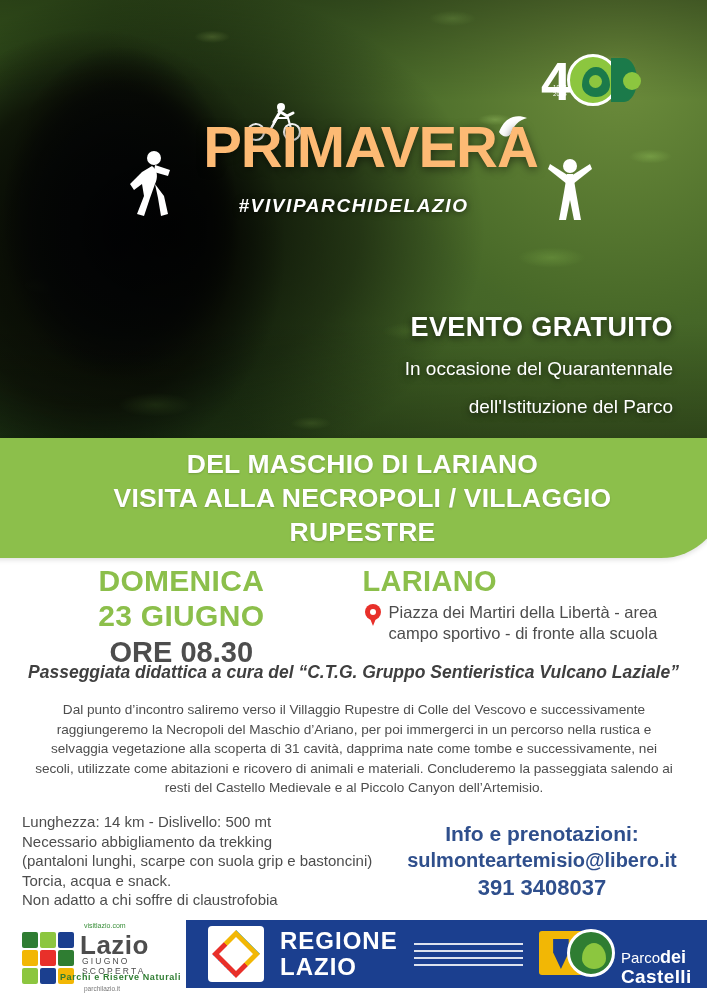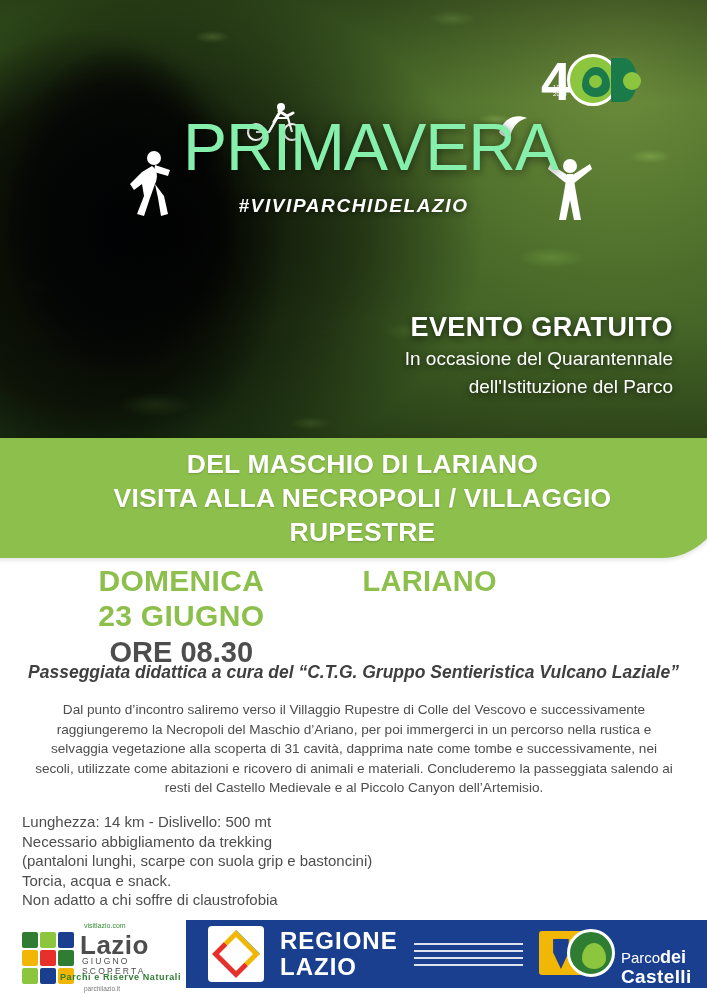--- a/index.html
+++ b/index.html
@@ -109,23 +109,23 @@
     position:absolute; right:-4px; top:14px; width:18px;height:18px;
     background:#8cc63f; border-radius:50%;
   }
 
   
   .title-block {
     position: absolute; left: 0; top: 105px; width: 707px;
     text-align: center;
   }
   .primavera {
-    font-size: 66px;
-    font-weight: normal;
-    color: #86efac;
+    font-size: 58px;
+    font-weight: bold;
+    color: #fdba74;
     letter-spacing: -1px;
     line-height: 84px;
     text-shadow: 0 2px 10px rgba(0,0,0,.55);
     font-family: "Liberation Sans", sans-serif;
     display: inline-block;
     position: relative;
     padding-left: 34px;
   }
   .hashtag {
     margin-top: 6px;
@@ -153,21 +153,21 @@
     position: absolute; right: 34px; top: 312px;
     text-align: right;
     color: #ffffff;
     text-shadow: 0 2px 7px rgba(0,0,0,.65);
   }
   .evento-title {
     font-size: 27px; font-weight: bold; letter-spacing: .4px;
     line-height: 31px;
   }
   .evento-sub {
-    font-size: 19px; line-height: 25px; margin-top: 3px;
+    font-size: 19px; line-height: 25px; margin-top: 13px;
     font-weight: normal;
   }
 
   
   .green-banner {
     position: absolute; left: -18px; top: 438px;
     width: 743px; height: 120px;
     background: #8cbf4b;
     border-radius: 0 0 64px 0;
     display: flex; align-items: center; justify-content: center;
@@ -427,35 +427,46 @@
   </div>
 
   <div class="info-row">
     <div class="col-left">
       <div class="domenica">DOMENICA</div>
       <div class="giorno">23 GIUGNO</div>
       <div class="ora">ORE 08.30</div>
     </div>
     <div class="col-right">
       <div class="lariano">LARIANO</div>
+      <div class="place-row">
+        <span class="pin">
+            <i></i>
+          </span>
+        <span class="place-text">Piazza dei Martiri della Libertà - area campo sportivo - di fronte alla scuola</span>
+      </div>
     </div>
   </div>
 
   <div class="passeggiata">Passeggiata didattica a cura del “C.T.G. Gruppo Sentieristica Vulcano Laziale”</div>
 
   <div class="body-par">Dal punto d’incontro saliremo verso il Villaggio Rupestre di Colle del Vescovo e successivamente raggiungeremo la Necropoli del Maschio d’Ariano, per poi immergerci in un percorso nella rustica e selvaggia vegetazione alla scoperta di 31 cavità, dapprima nate come tombe e successivamente, nei secoli, utilizzate come abitazioni e ricovero di animali e materiali. Concluderemo la passeggiata salendo ai resti del Castello Medievale e al Piccolo Canyon dell’Artemisio.</div>
 
   <div class="details">
     <div>Lunghezza: 14 km - Dislivello: 500 mt</div>
     <div>Necessario abbigliamento da trekking</div>
     <div>(pantaloni lunghi, scarpe con suola grip e bastoncini)</div>
     <div>Torcia, acqua e snack.</div>
     <div>Non adatto a chi soffre di claustrofobia</div>
   </div>
 
+  <div class="contact">
+    <div class="contact-line1">Info e prenotazioni:</div>
+    <div class="contact-mail">sulmonteartemisio@libero.it</div>
+    <div class="contact-phone">391 3408037</div>
+  </div>
 
   <div class="lazio-left">
     <div class="lazio-mosaic">
       <span style="background:#2f7d32"></span>
         <span style="background:#8cc63f"></span>
         <span style="background:#1b3f8f"></span>
       <span style="background:#f2b705"></span>
         <span style="background:#e8302a"></span>
         <span style="background:#2f7d32"></span>
       <span style="background:#8cc63f"></span>

